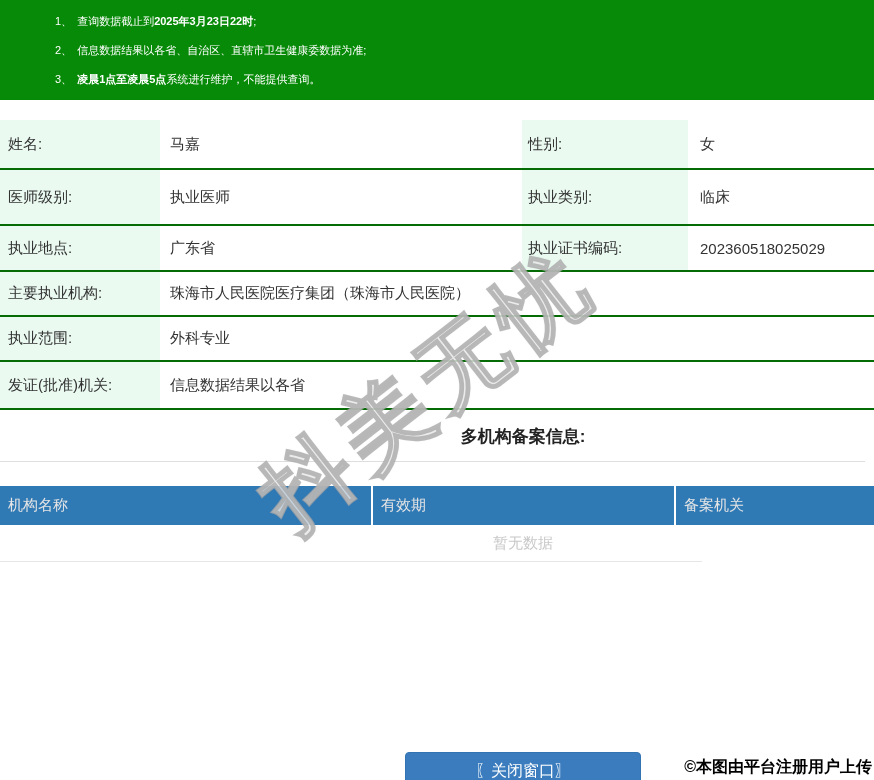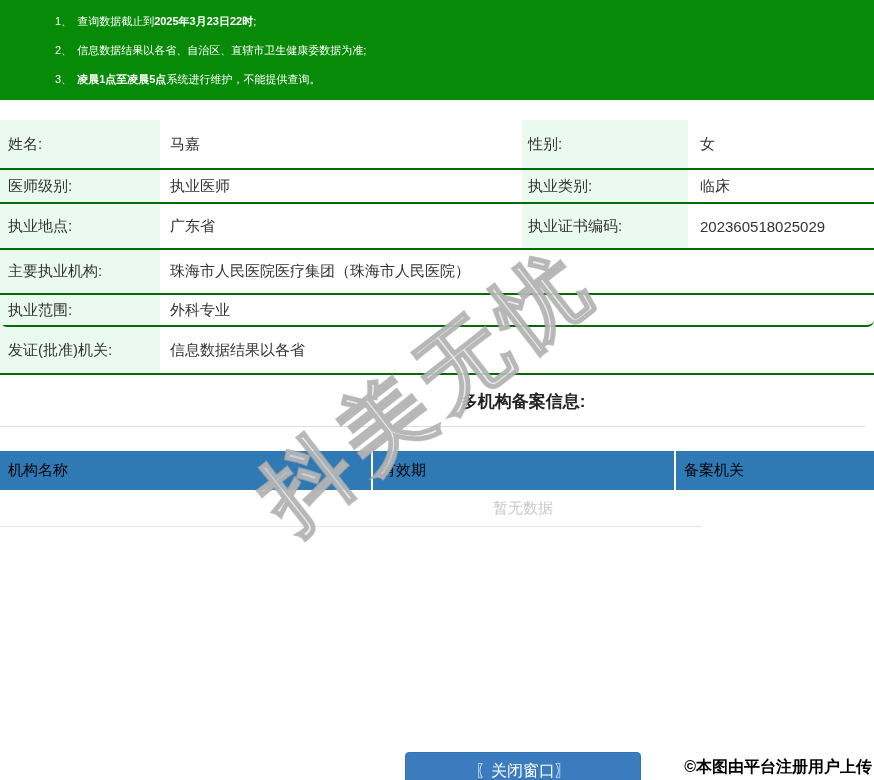--- a/index.html
+++ b/index.html
@@ -13,38 +13,38 @@
     position:absolute; left:0; top:0; width:874px; height:100px;
     background:#078a07; color:#fff; font-size:11px;
     padding:7px 0 0 55px; line-height:29px;
   }
   .banner .line { white-space:nowrap; }
   .banner .num { margin-right:5px; }
   .banner b { font-weight:bold; }
   
   .info-table { position:absolute; left:0; top:120px; width:874px; }
   .irow { position:relative; width:874px; border-bottom:2px solid #056b05; }
-  .r1{height:50px;} .r2{height:34px;} .r3{height:46px;}
-  .r4{height:45px;} .r5{height:32px;border-radius:7px;} .r6{height:48px;}
+  .r1{height:50px;} .r2{height:56px;} .r3{height:46px;}
+  .r4{height:45px;} .r5{height:45px;} .r6{height:48px;}
   .cell { position:absolute; top:0; bottom:0; display:flex; align-items:center; font-size:15px; color:#333; }
   .lbl1 { left:0; width:160px; background:#eafaf1; padding-left:8px; }
   .val1 { left:170px; right:0; }
   .lbl2 { left:522px; width:166px; background:#eafaf1; padding-left:6px; }
   .val2 { left:700px; right:0; }
   
   .title-row { position:relative; width:865px; height:52px; border-bottom:1px solid #dedede; }
   .title-row .ttl {
     position:absolute; left:523px; top:50%; transform:translate(-50%,-50%);
     font-size:17px; font-weight:bold; color:#222; white-space:nowrap;
   }
   .spacer { height:24px; }
   
   .fhead { display:flex; width:874px; height:39px; background:#fff; }
   .hcell {
-    background:#2f79b5; color:#000000; font-size:15px;
+    background:#2f79b5; color:#e5e5e5; font-size:15px;
     display:flex; align-items:center; padding-left:8px; height:100%;
   }
   .hc1 { width:371px; }
   .hc2 { width:301px; margin-left:2px; }
   .hc3 { flex:1; margin-left:2px; }
   
   .empty-row { position:relative; width:702px; height:37px; border-bottom:1px solid #e6e6e6; }
   .empty-row .empty {
     position:absolute; left:523px; top:50%; transform:translate(-50%,-50%);
     color:#c9c9c9; font-size:15px; white-space:nowrap;

